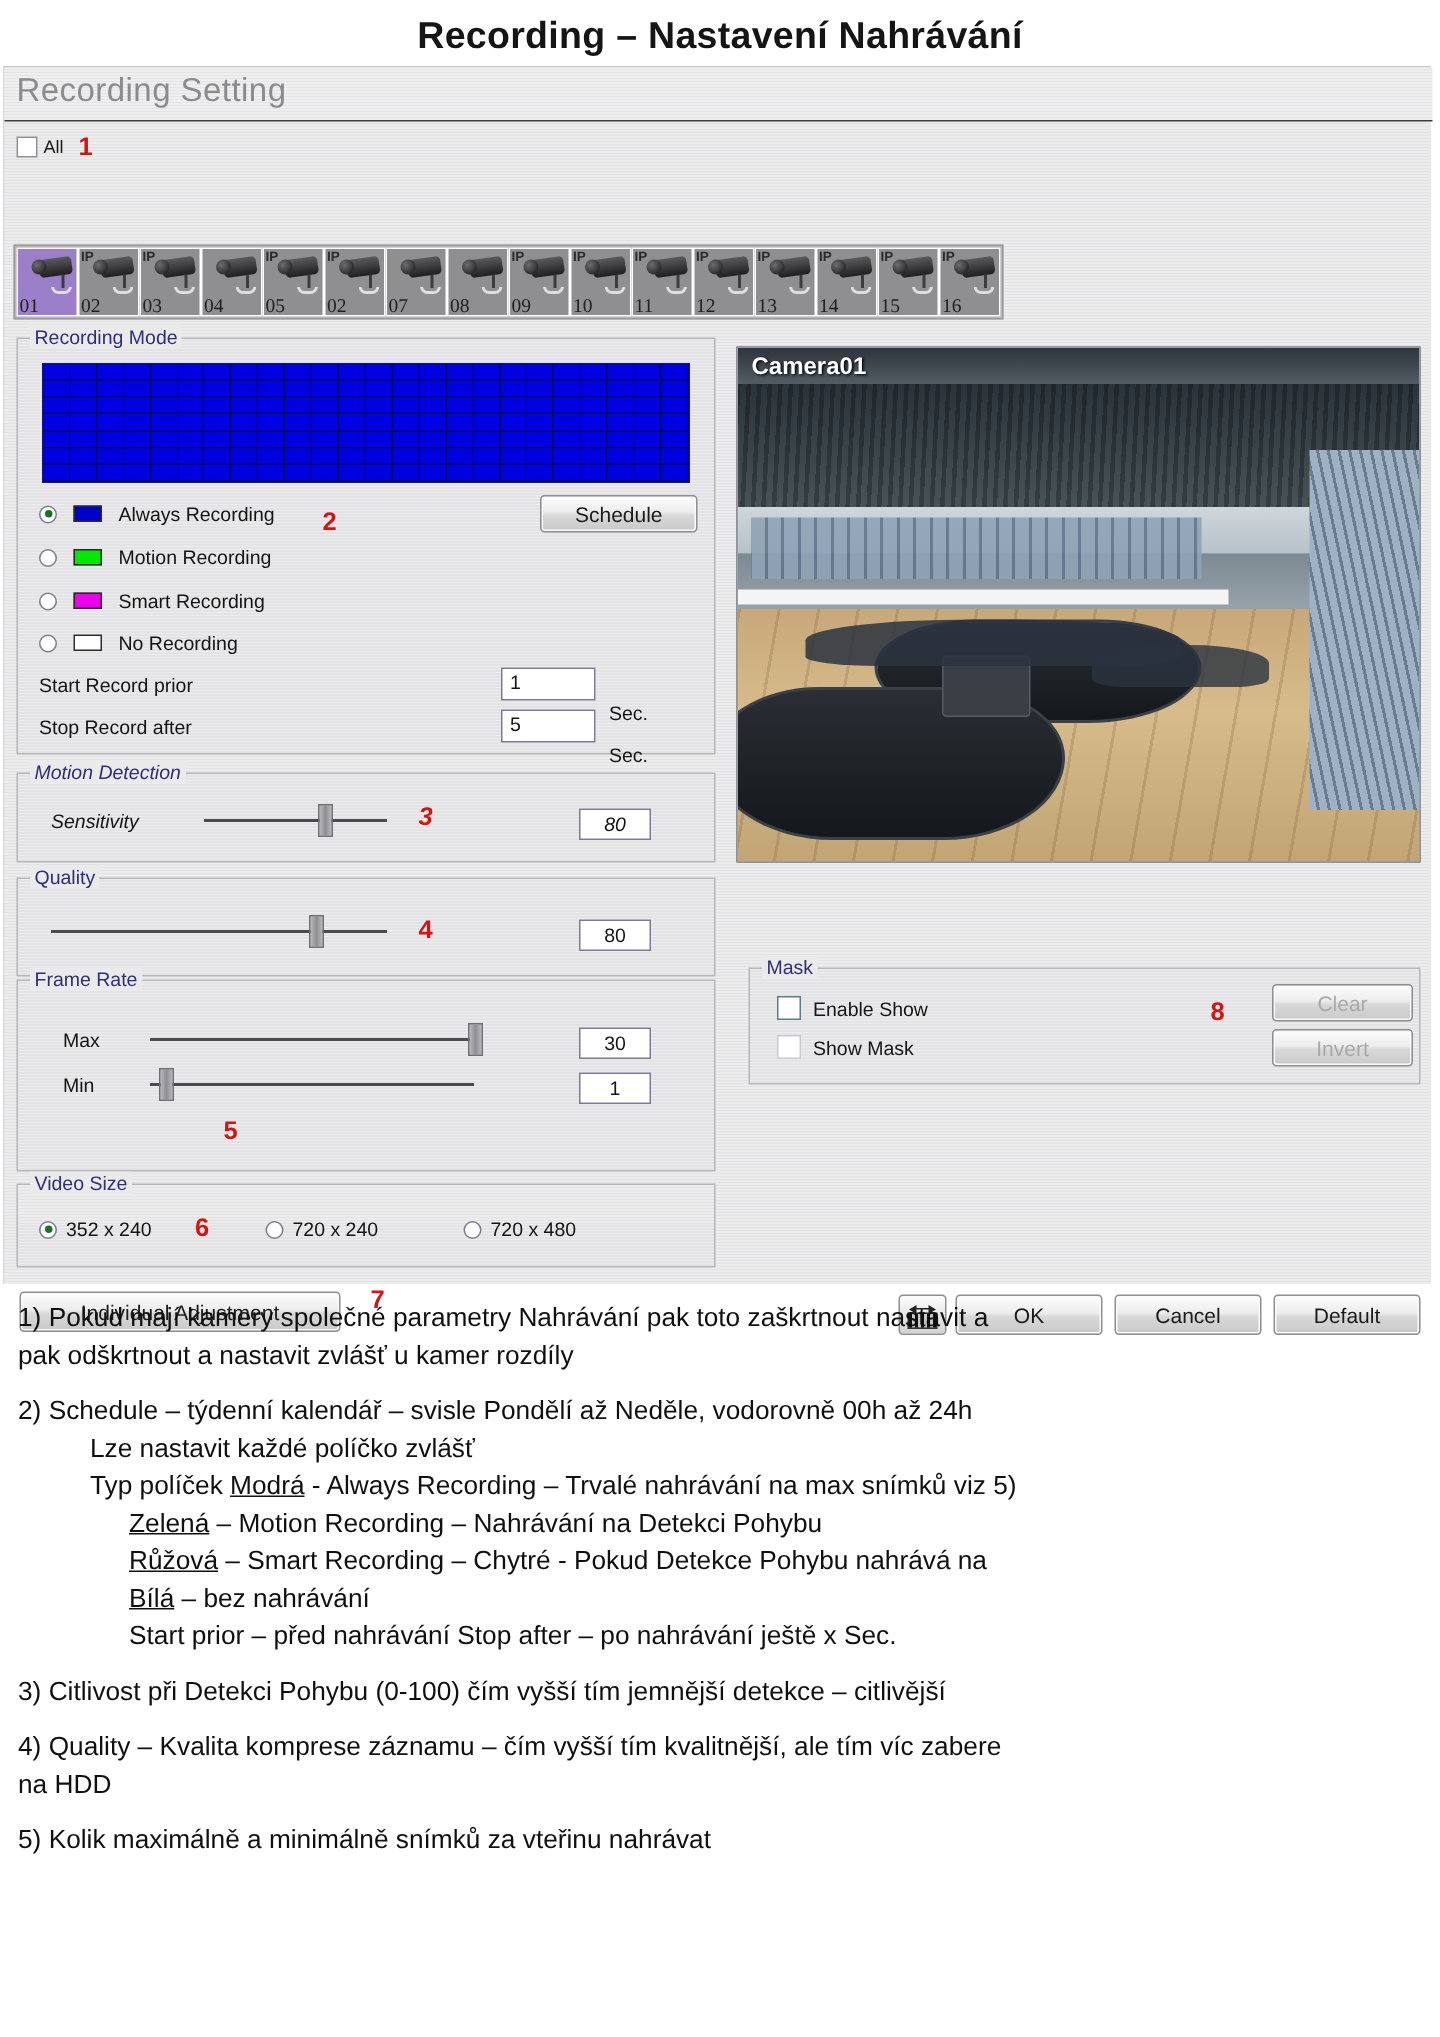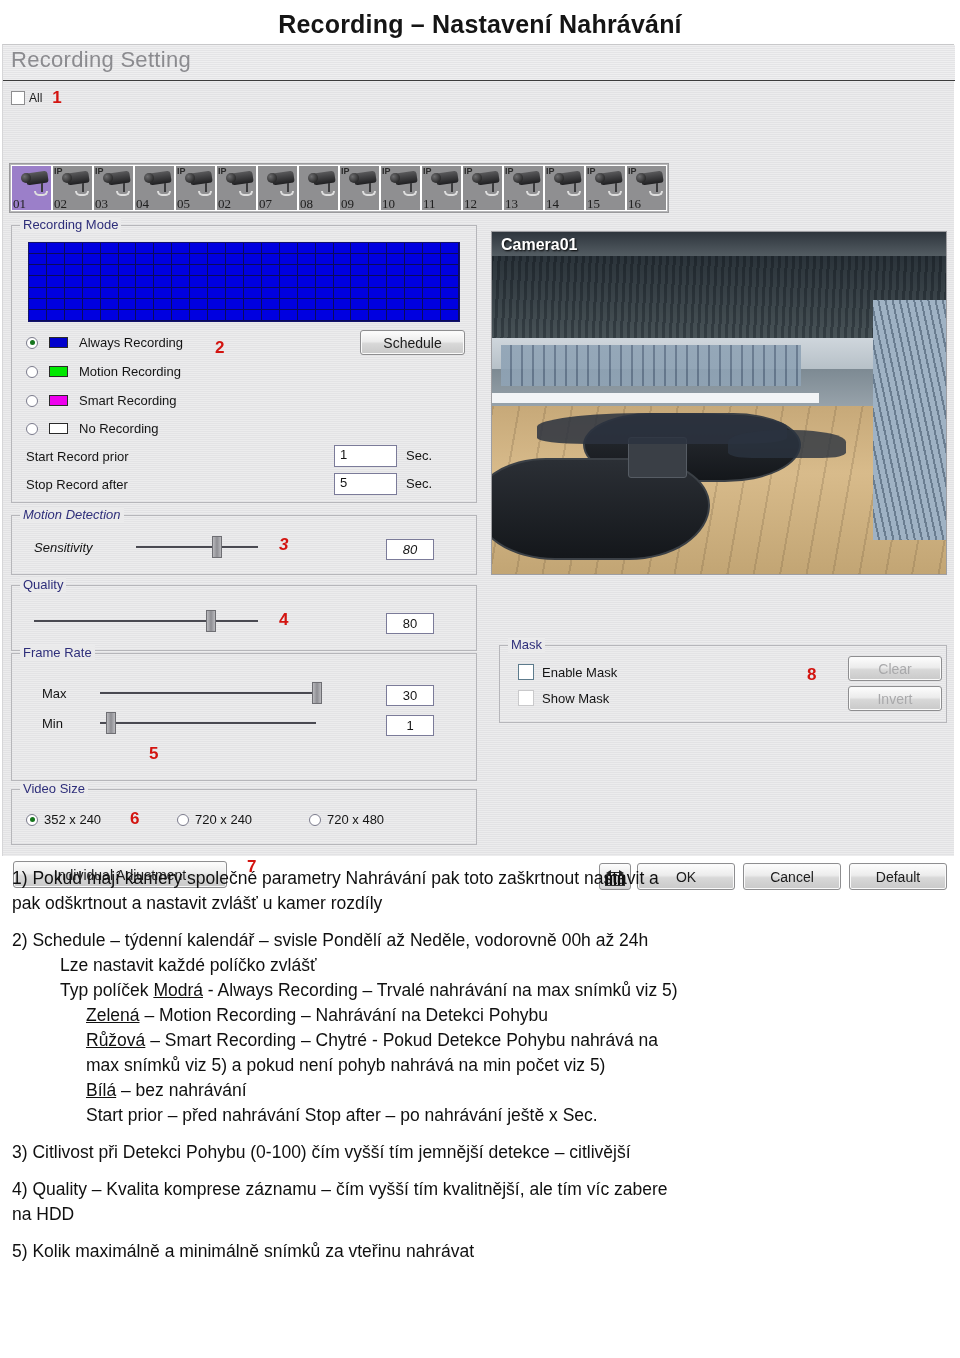--- a/index.html
+++ b/index.html
@@ -141,21 +141,21 @@
   .swatch{ width:19px;height:11px;border:1px solid #2a2a2a; flex:0 0 auto;}
 
   .spinrow{ position:absolute; left:14px; font-size:13px; color:#141414;}
   .txtbox{
     position:absolute;
     background:#ffffff;border:1px solid #7b7b99;
     font-size:13px; color:#141414;
     padding:1px 5px;
     font-family:"Liberation Sans",sans-serif;
   }
-  .secs{ position:absolute; font-size:13px;color:#141414;}
+  .secs{ position:absolute; font-size:13px;color:#141414;margin-top:20px;}
 
   .btn{
     background:linear-gradient(to bottom,#fdfdfd 0%,#ececec 45%,#d8d8d8 55%,#c9c9c9 100%);
     border:1px solid #8e8e90;
     border-radius:3px;
     font-size:14px; color:#1b1b1b;
     display:flex;align-items:center;justify-content:center;
     box-shadow:inset 0 0 0 1px #fafafa;
     font-family:"Liberation Sans",sans-serif;
   }
@@ -760,21 +760,21 @@
     <div class="sc crowd" style="left:10%;top:53%;width:55%;height:9%;opacity:.85;"></div>
     <div class="sc crowd" style="left:52%;top:58%;width:26%;height:8%;opacity:.8;"></div>
     <div class="video-caption">Camera01</div>
   </div>
 
   <div class="grp" id="grp-mask">
     <span class="legend">Mask</span>
 
     <div class="mode-row" style="left:18px;top:18px;gap:8px;">
       <span class="cb2"></span>
-      <span>Enable Mask</span>
+      <span>Enable Show</span>
     </div>
     <div class="mode-row" style="left:18px;top:44px;gap:8px;">
       <span class="cb3"></span>
       <span>Show Mask</span>
     </div>
 
     <span class="marker" style="position:absolute;left:307px;top:19px;">8</span>
 
     <div class="btn disabled" style="position:absolute;left:348px;top:10px;width:94px;height:25px;">Clear</div>
     <div class="btn disabled" style="position:absolute;left:348px;top:40px;width:94px;height:25px;">Invert</div>
@@ -793,21 +793,20 @@
 
 <div class="notes">
   <p>1) Pokud mají kamery společné parametry Nahrávání pak toto zaškrtnout nastavit a</p>
   <p>pak odškrtnout a nastavit zvlášť u kamer rozdíly</p>
   <div class="gap"></div>
   <p>2) Schedule – týdenní kalendář – svisle Pondělí až Neděle, vodorovně 00h až 24h</p>
   <p class="ind1">Lze nastavit každé políčko zvlášť</p>
   <p class="ind1"><span>Typ políček </span><span class="u">Modrá</span><span> - Always Recording – Trvalé nahrávání na max snímků viz 5)</span></p>
   <p class="ind2"><span class="u">Zelená</span><span> – Motion Recording – Nahrávání na Detekci Pohybu</span></p>
   <p class="ind2"><span class="u">Růžová</span><span> – Smart Recording – Chytré - Pokud Detekce Pohybu nahrává na</span></p>
-  <p class="ind2">max snímků viz 5) a pokud není pohyb nahrává na min počet viz 5)</p>
   <p class="ind2"><span class="u">Bílá</span><span> – bez nahrávání</span></p>
   <p class="ind2">Start prior – před nahrávání    Stop after – po nahrávání ještě  x Sec.</p>
   <div class="gap"></div>
   <p>3) Citlivost při Detekci Pohybu (0-100) čím vyšší tím jemnější detekce – citlivější</p>
   <div class="gap"></div>
   <p>4) Quality – Kvalita komprese záznamu – čím vyšší tím kvalitnější, ale tím víc zabere</p>
   <p>na HDD</p>
   <div class="gap"></div>
   <p>5) Kolik maximálně a minimálně snímků za vteřinu nahrávat</p>
 </div>

